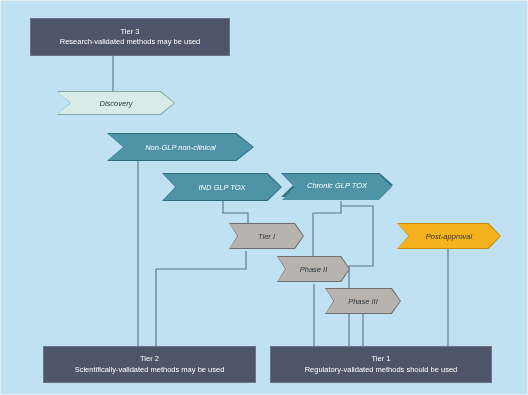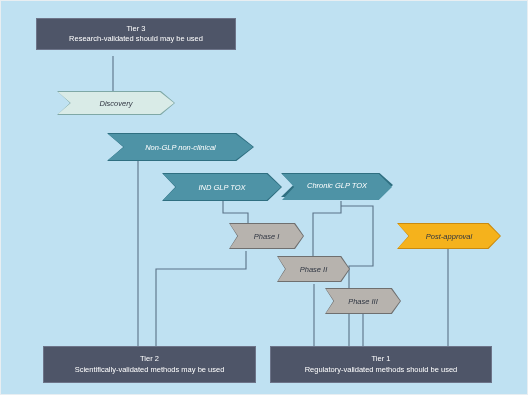--- a/index.html
+++ b/index.html
@@ -92,23 +92,23 @@
       <path d="M340,205 L372,205 L372,265 L348,265 L348,345"></path>
 
       <path d="M313,283 L313,345"></path>
 
       <path d="M362,313 L362,345"></path>
 
       <path d="M447,248 L447,345"></path>
     </g>
   </svg>
 
-  <div class="node tier-box" style="left:35px; top:17px; width:200px; height:32px;align-items:center;">
+  <div class="node tier-box" style="left:29px; top:17px; width:200px; height:38px;align-items:center;">
     <div class="t-title">Tier 3</div>
-    <div class="t-sub">Research-validated should may be used</div>
+    <div class="t-sub">Research-validated methods may be used</div>
   </div>
 
   <div class="chev-wrap" style="left:56px; top:90px; width:118px; height:24px;">
     <div class="chev chev-border" style="background:#7fa8a6;"></div>
     <div class="chev" style="position:absolute; left:1px; top:1px; width:116px; height:22px; background:#d9ebe7;"></div>
     <div class="chev-inner lbl-dark">Discovery</div>
   </div>
 
   <div class="chev-wrap" style="left:106px; top:132px; width:147px; height:28px;">
     <div class="chev chev-border" style="background:#2f6f81;"></div>
@@ -124,21 +124,21 @@
 
   <div class="chev-wrap" style="left:280px; top:172px; width:112px; height:24px;">
     <div class="chev chev-border" style="background:#2f6f81;"></div>
     <div class="chev" style="position:absolute; left:1px; top:1px; width:110px; height:26px; background:#4e93a6;"></div>
     <div class="chev-inner lbl-light">Chronic GLP TOX</div>
   </div>
 
   <div class="chev-wrap" style="left:228px; top:222px; width:75px; height:26px;">
     <div class="chev chev-border" style="background:#6f6f6f;"></div>
     <div class="chev" style="position:absolute; left:1px; top:1px; width:73px; height:24px; background:#b7b3ae;"></div>
-    <div class="chev-inner lbl-dark">Phase I</div>
+    <div class="chev-inner lbl-dark">Tier I</div>
   </div>
 
   <div class="chev-wrap" style="left:276px; top:255px; width:73px; height:26px;">
     <div class="chev chev-border" style="background:#6f6f6f;"></div>
     <div class="chev" style="position:absolute; left:1px; top:1px; width:71px; height:24px; background:#b7b3ae;"></div>
     <div class="chev-inner lbl-dark">Phase II</div>
   </div>
 
   <div class="chev-wrap" style="left:324px; top:287px; width:76px; height:26px;">
     <div class="chev chev-border" style="background:#6f6f6f;"></div>

